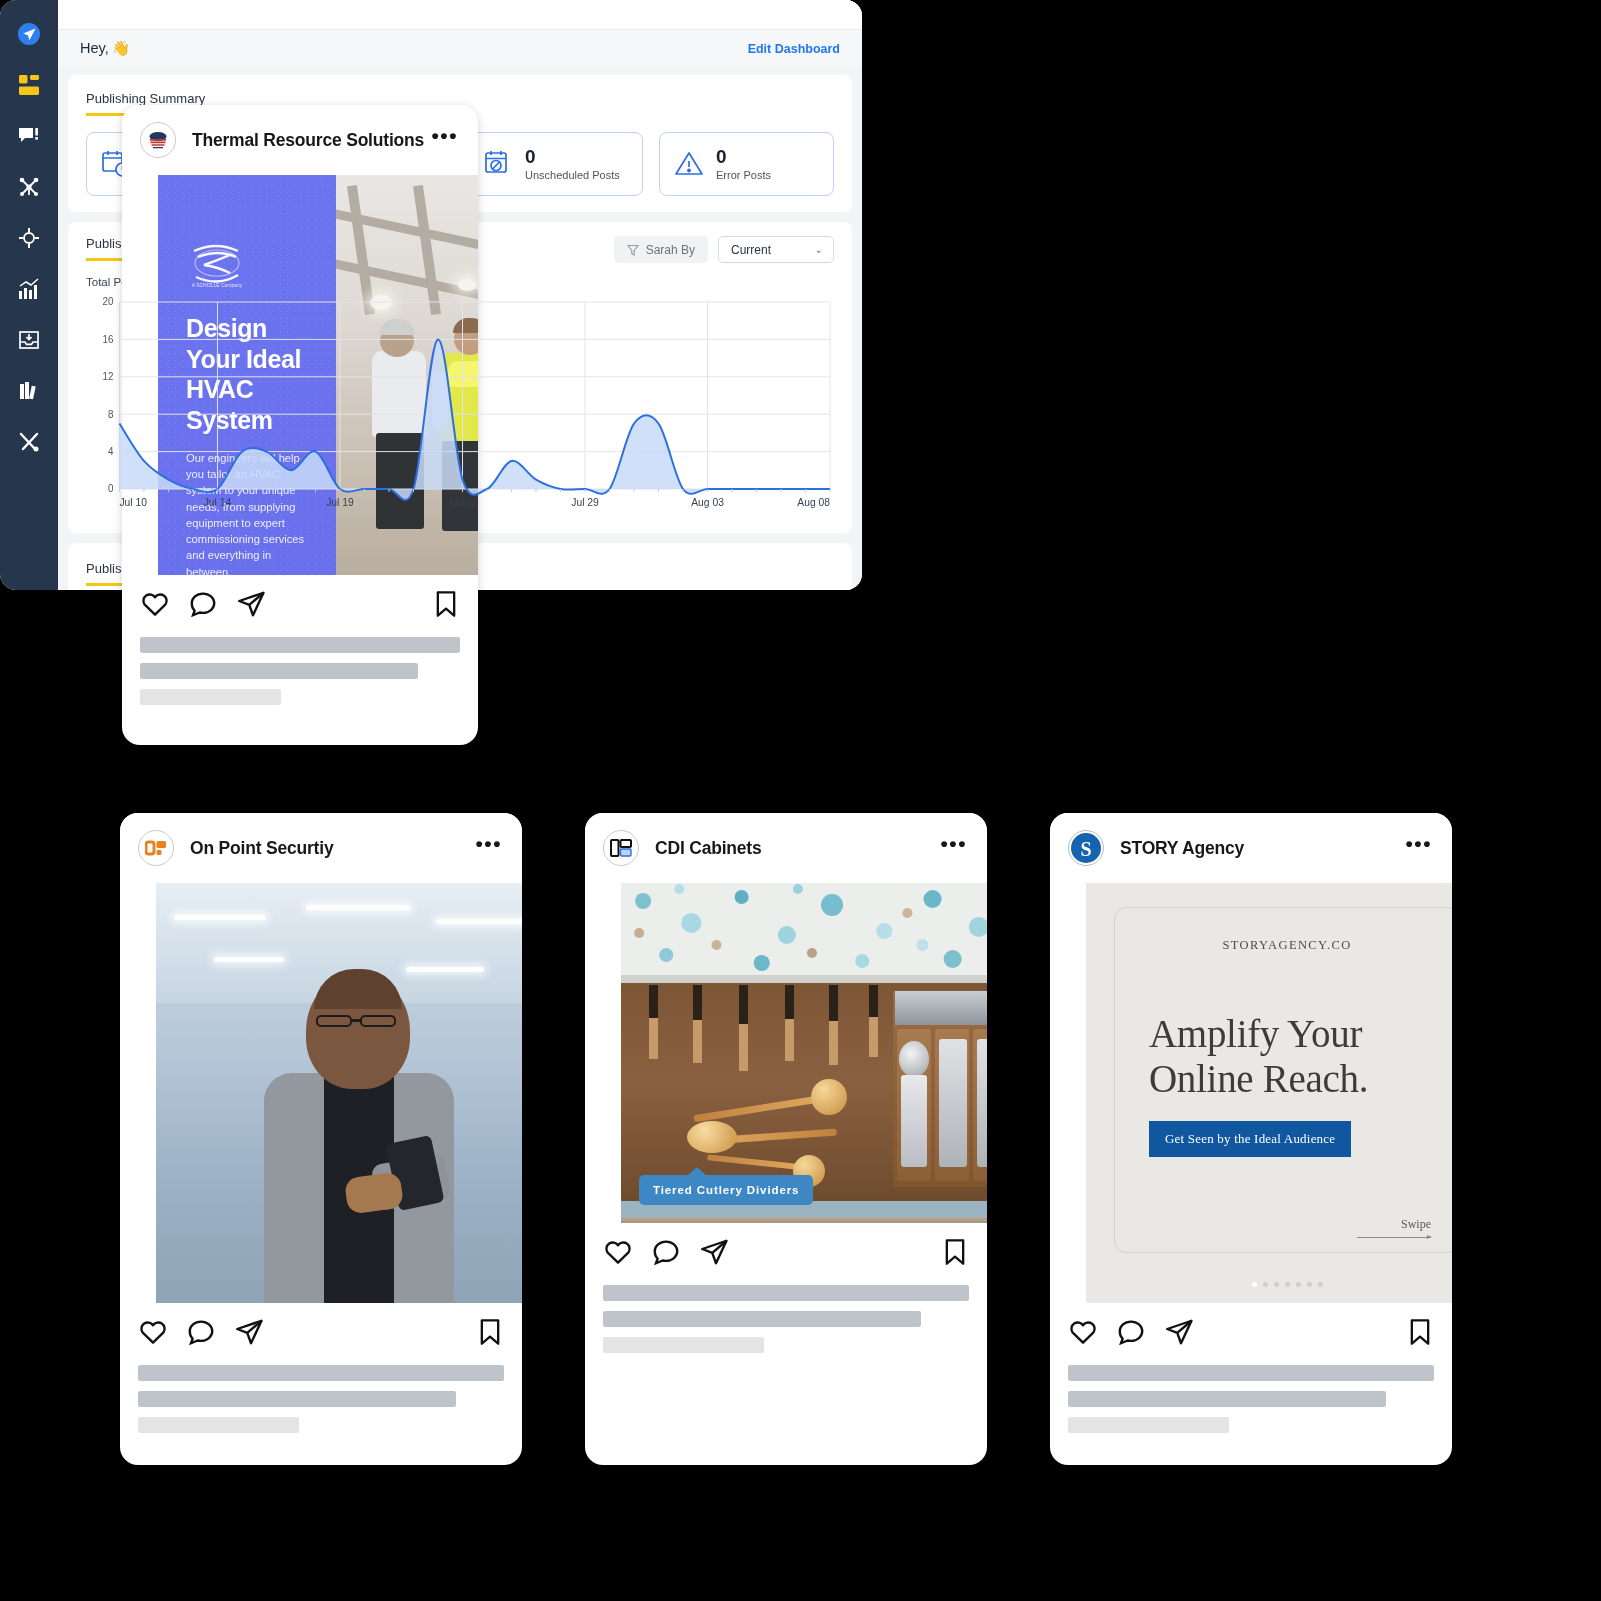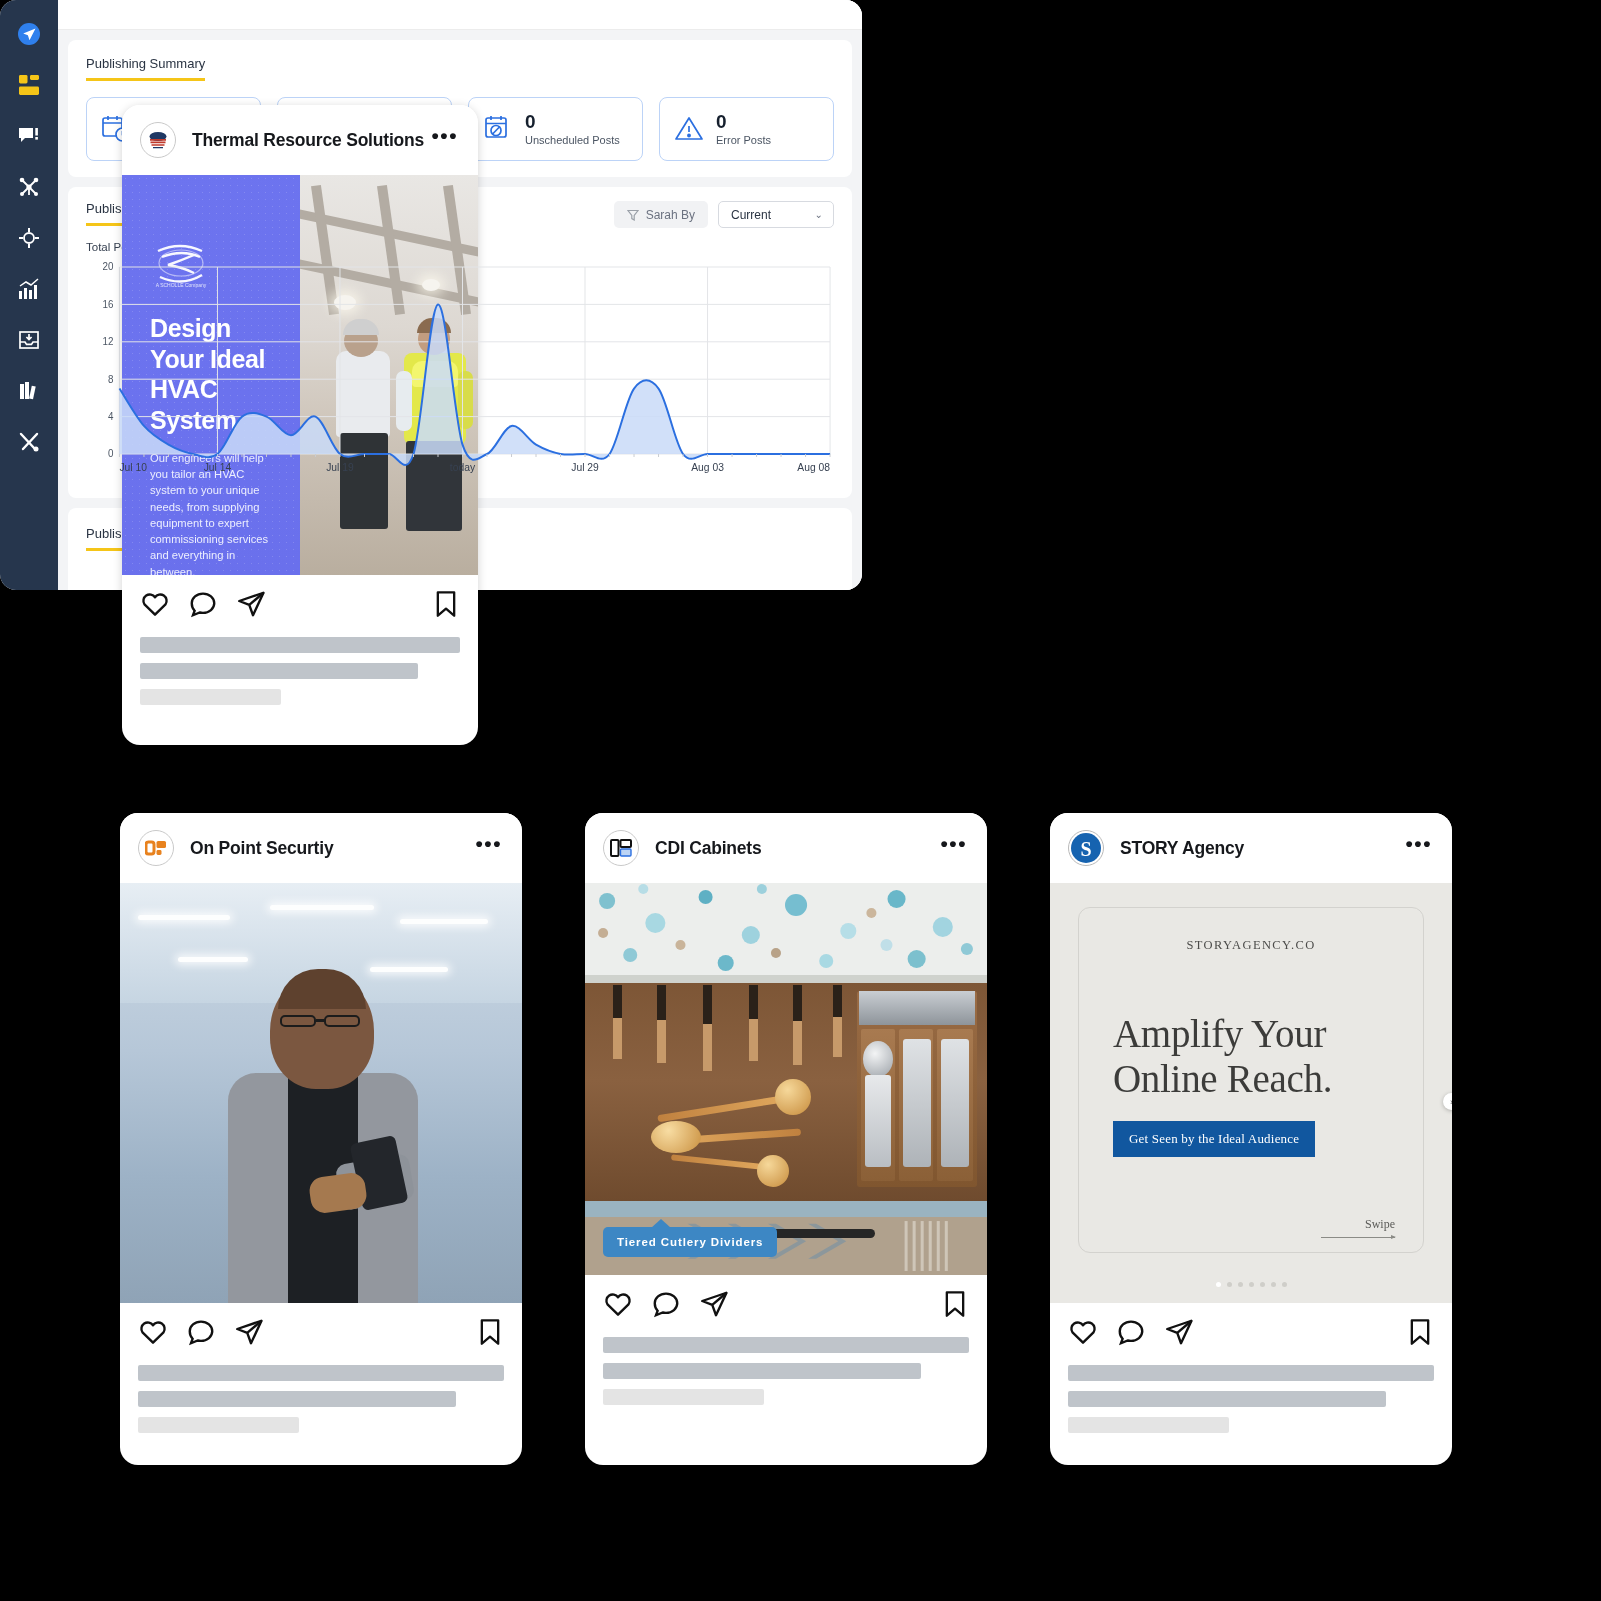--- a/index.html
+++ b/index.html
@@ -33,21 +33,21 @@
   .post-name {
     margin-left: 16px;
     font-size: 17.5px; font-weight: bold; color: #16181c;
     letter-spacing: -.2px; white-space: nowrap;
   }
   .dots {
     margin-left: auto; color: #16181c;
     font-size: 21px; letter-spacing: 1.5px; line-height: 10px;
     font-weight: bold; padding-bottom: 8px;
   }
-  .post-media { position: relative; width: 100%; overflow: hidden; background:#ddd; }
+  .post-media { position: relative; width: 100%; overflow: hidden; background:#ddd;margin-left:36px; }
 
   .post-actions {
     display: flex; align-items: center;
     height: 58px; padding: 0 20px 0 18px;
   }
   .act { width: 30px; height: 30px; margin-right: 18px; }
   .act svg { display: block; width: 100%; height: 100%; }
   .act.bookmark { margin-left: auto; margin-right: 0; width: 24px; height: 28px; }
 
   .bars { padding: 4px 18px 20px 18px; }
@@ -177,21 +177,21 @@
     box-shadow: 0 5px 16px rgba(0,0,0,.3);
   }
   .notif-top { display:flex; align-items:center; }
   .notif-ico { width:17px; height:17px; flex:0 0 17px; margin-right:8px; }
   .notif-brand { font-size: 11px; font-weight: bold; letter-spacing: 1.1px; color:#1b1b1b; }
   .notif-now { margin-left:auto; font-size: 10.5px; color:#6c6c6c; }
   .notif-body { margin-top: 9px; font-size: 12.6px; line-height:1.38; color:#1b1b1b; }
 
   
   #post-cdi { left: 585px; top: 813px; width: 402px; height: 652px; }
-  .cdi-media { height: 392px; position:relative; background:#6b4b32; }
+  .cdi-media { height: 340px; position:relative; background:#6b4b32; }
   .cdi-counter { position:absolute; left:0; right:0; top:0; height: 100px;
     background:#e8ecec; overflow:hidden; }
   .cdi-drawer { position:absolute; left:0; right:0; top:100px; height: 218px;
     background: linear-gradient(180deg,#7d5636,#8a6140 45%,#6f4b2e); }
   .cdi-knife { position:absolute; width:9px; background: linear-gradient(180deg,#2a2119 0 45%, #c79a6a 45% 100%); }
   .cdi-spoon { position:absolute; }
   .cdi-tray { position:absolute; right:10px; top:108px; width:120px; height:196px;
     background: linear-gradient(180deg,#9a6c45,#80562f); border-radius:3px; }
   .cdi-slot { position:absolute; background: linear-gradient(180deg,#a87a50,#8b6037); border-radius:2px; }
   .cdi-rail { position:absolute; left:0; right:0; top:318px; height:16px; background:#9ab3c0; }
@@ -421,20 +421,24 @@
               <path d="M19 3 5 18"></path>
             </g>
           <circle cx="18" cy="18" r="2.5" fill="#fff"></circle>
         </svg>
       </div>
     </div>
 
     <div class="dash-main">
       <div class="dash-topbar"></div>
 
+      <div class="dash-greet">
+        <div class="greet-txt">Hey, 👋</div>
+        <div class="edit-dash">Edit Dashboard</div>
+      </div>
 
       <div class="panel" style="margin-top:10px;">
         <div class="panel-tab">Publishing Summary</div>
         <div class="stat-row">
 
           <div class="stat-card">
             <div class="stat-ico">
               <svg viewBox="0 0 30 30" fill="none" stroke="#2b6fe0" stroke-width="1.7">
                 <rect x="2" y="4" width="19" height="18" rx="2"></rect>
                   <path d="M2 9h19M7 2v4M16 2v4"></path>

